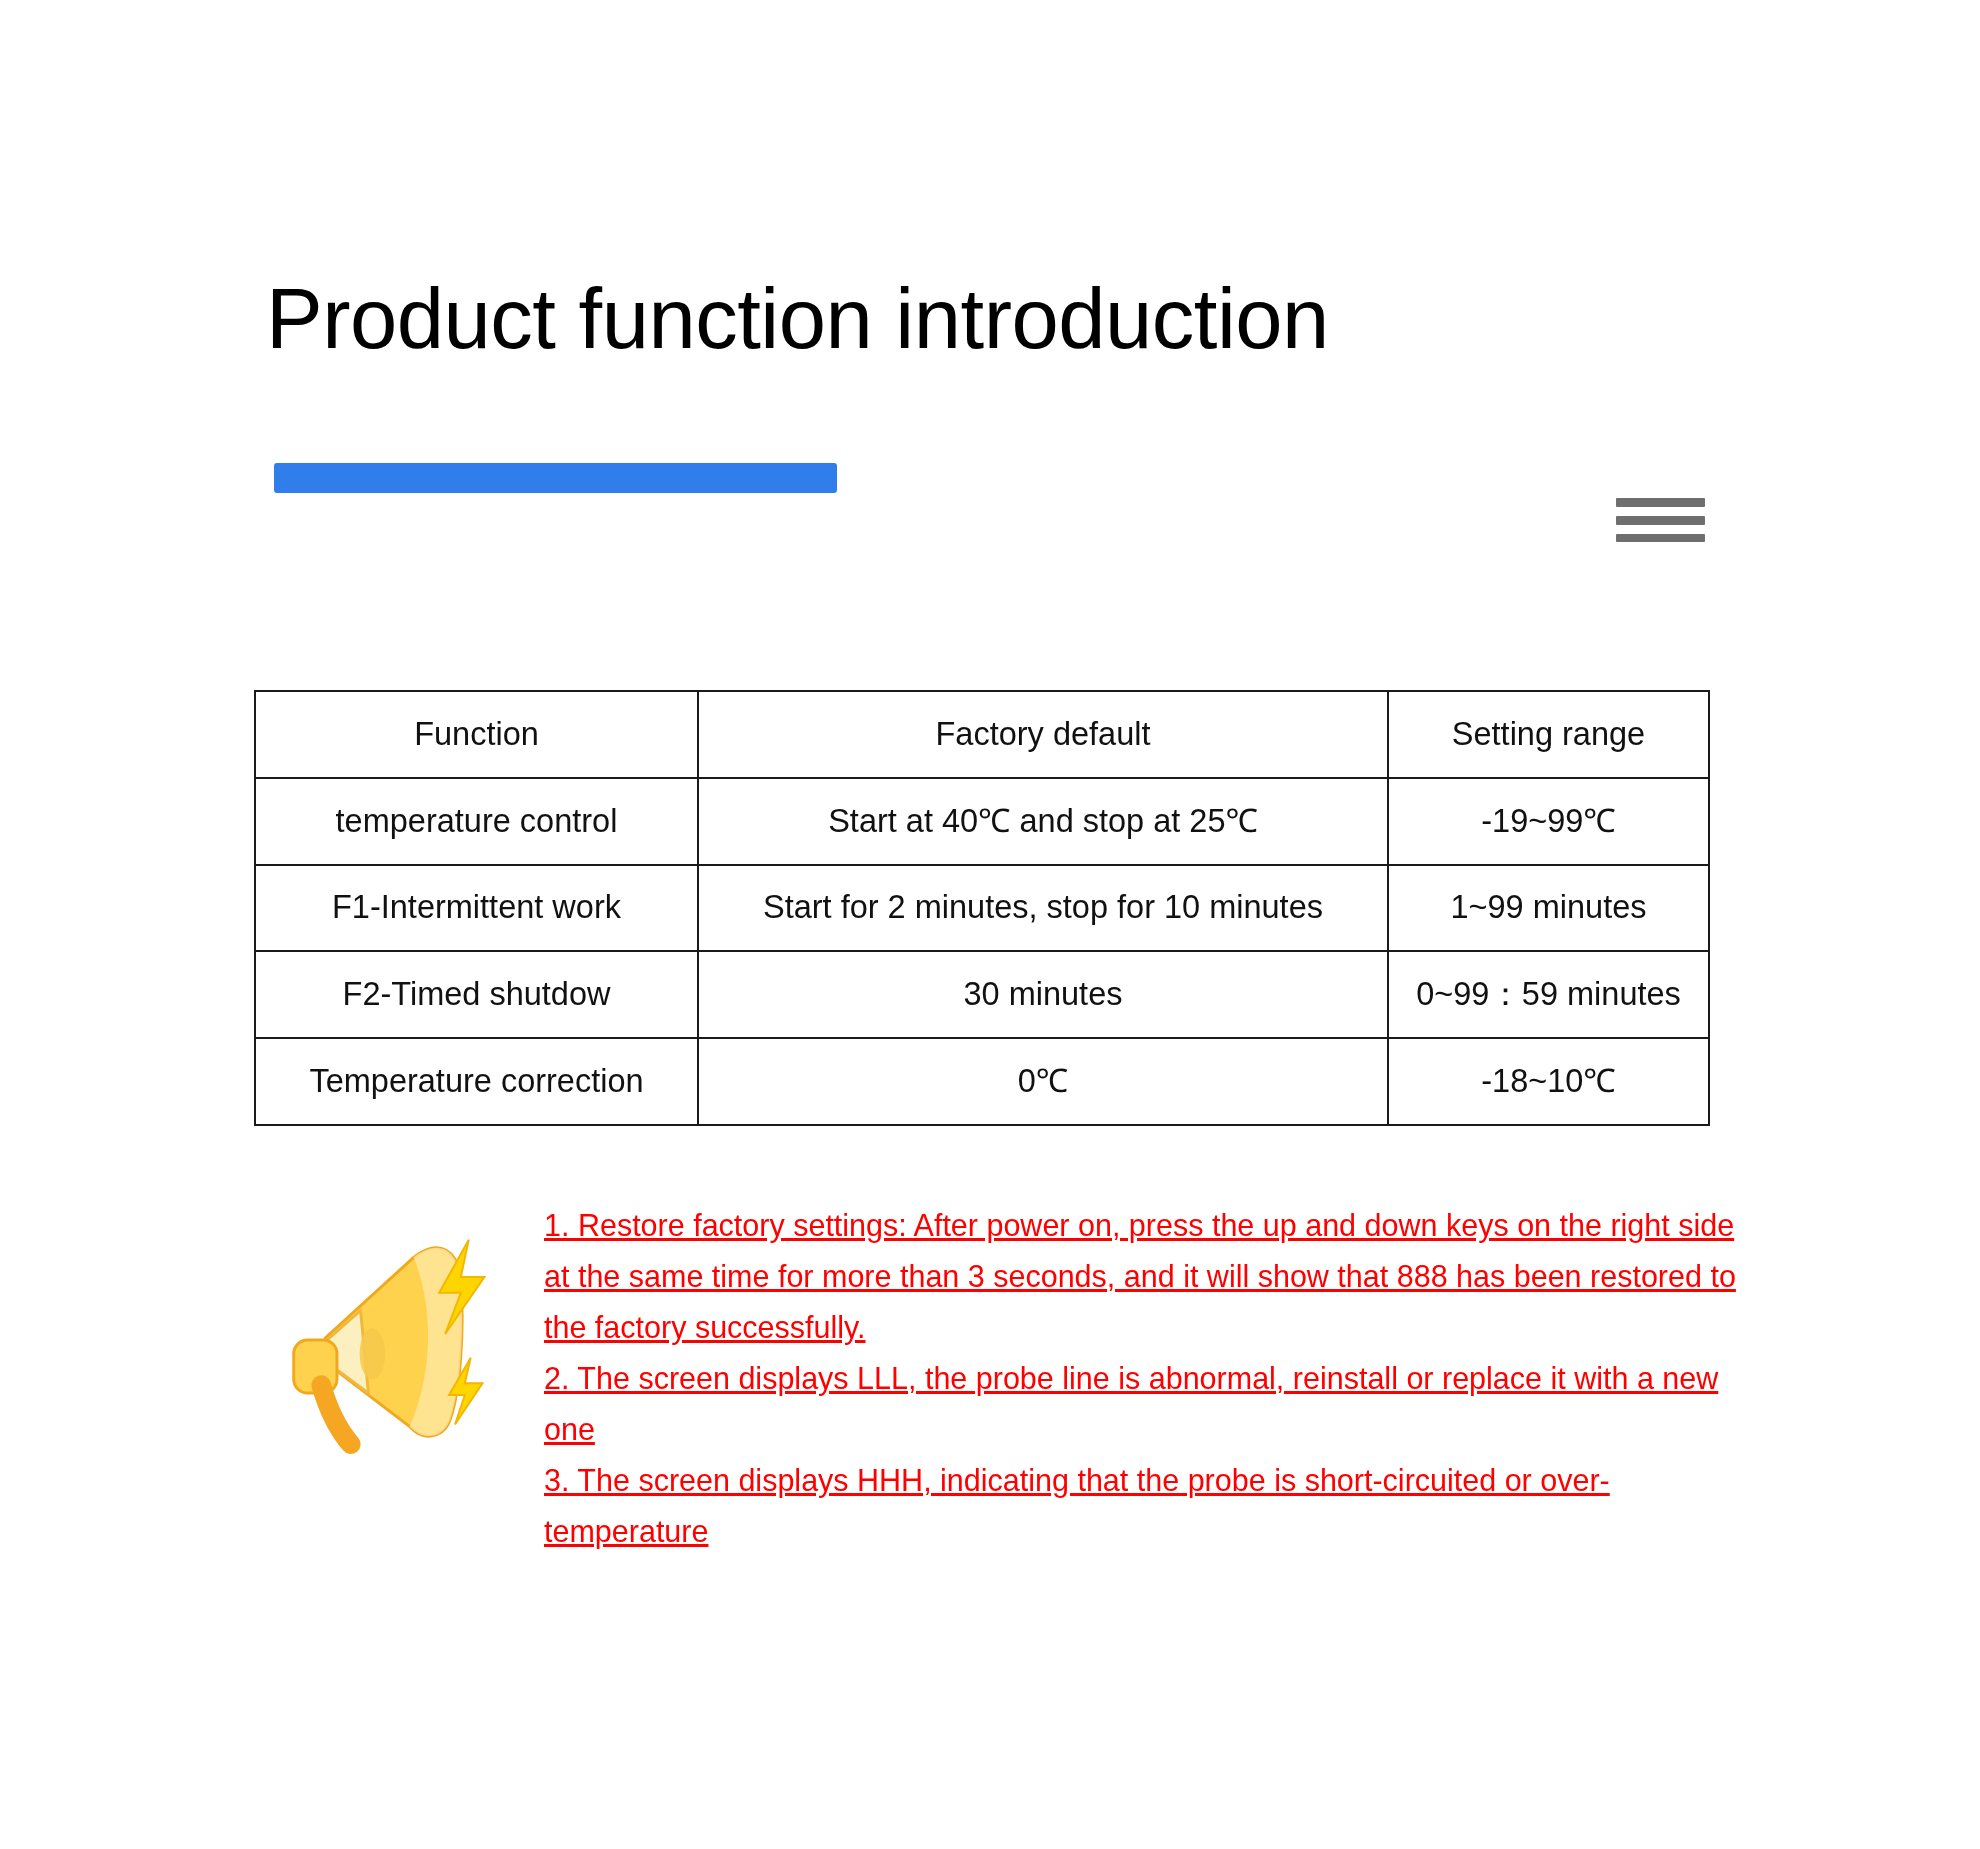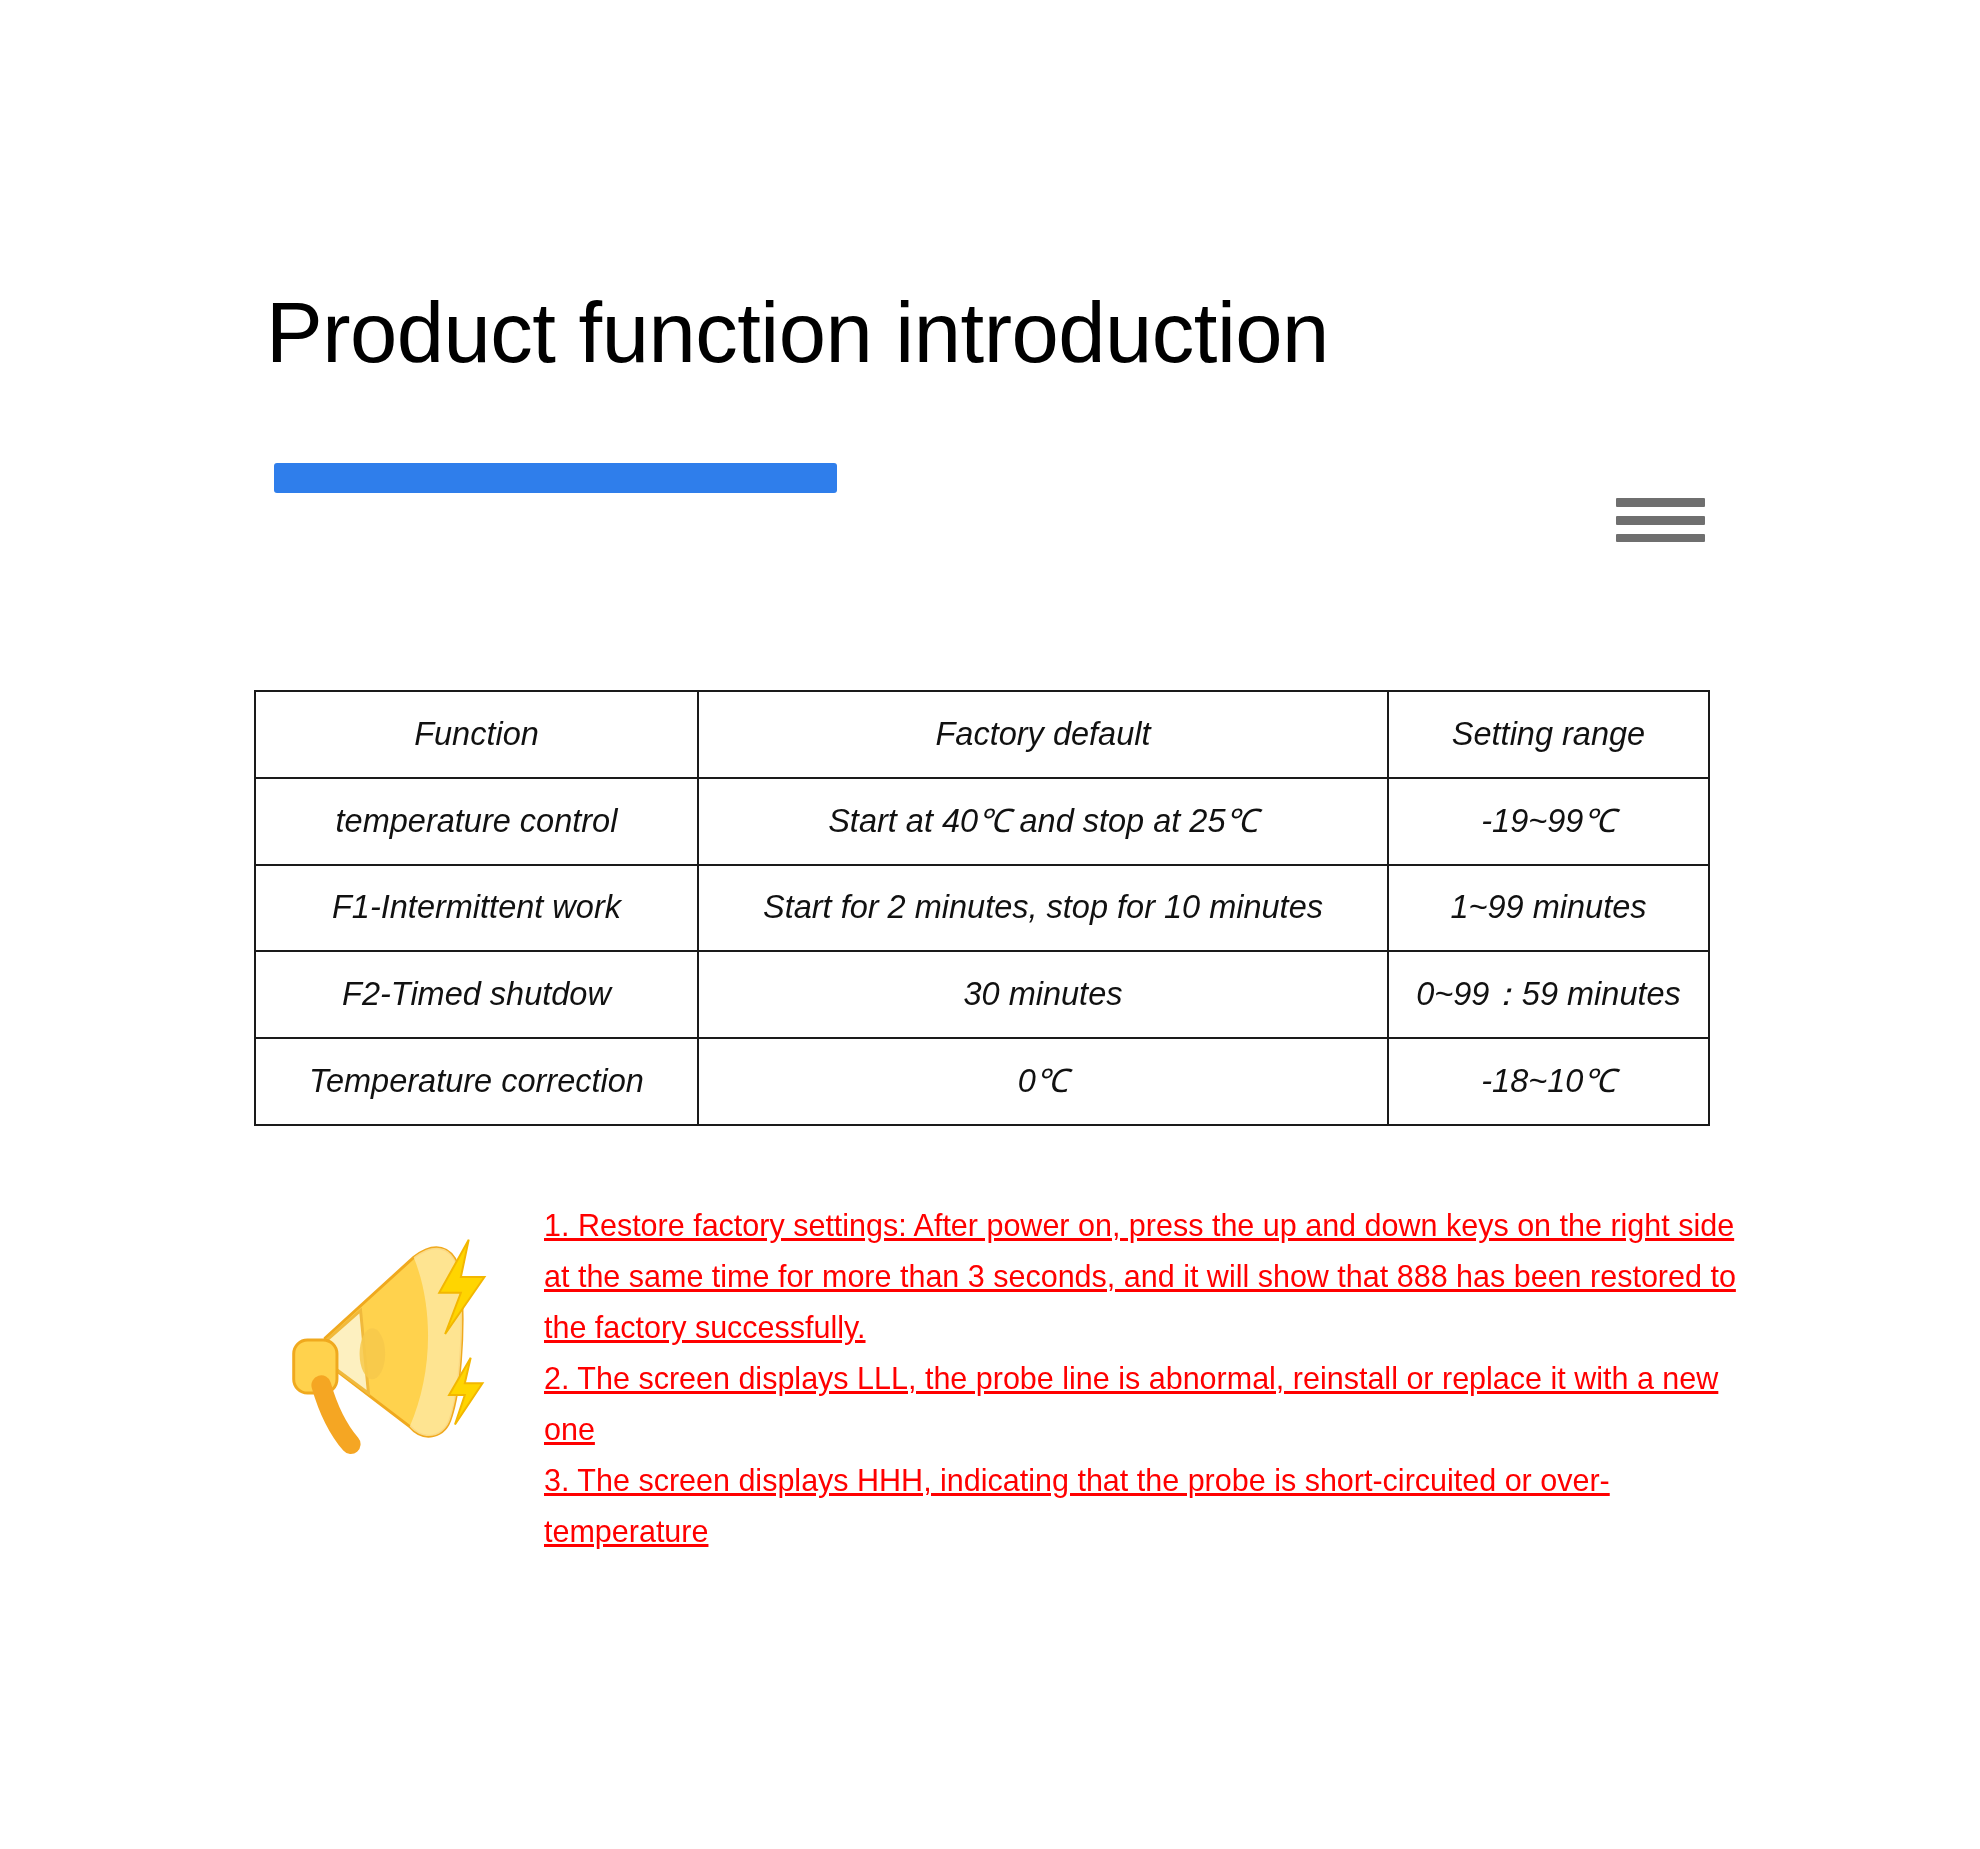--- a/index.html
+++ b/index.html
@@ -20,21 +20,21 @@
     position: absolute;
     left: 0; top: 0;
     width: 1980px;
     height: 1850px;
   }
 
   
   .title {
     position: absolute;
     left: 266px;
-    top: 285px;
+    top: 271px;
     font-size: 85px;
     line-height: 95px;
     font-weight: 400;
     letter-spacing: -0.5px;
     color: #000000;
     white-space: nowrap;
   }
 
   
   .accent-bar {
@@ -66,21 +66,20 @@
   .hamburger span:last-child { margin-bottom: 0; }
 
   
   .spec-table {
     position: absolute;
     left: 254px;
     top: 690px;
     width: 1454px;
     border-collapse: collapse;
     table-layout: fixed;
-    font-style: italic;
   }
   .spec-table td {
     border: 2px solid #1a1a1a;
     font-size: 32.5px;
     line-height: 37px;
     height: 77px;
     text-align: center;
     vertical-align: middle;
     padding: 3.9px 9.9px;
     color: #111111;

